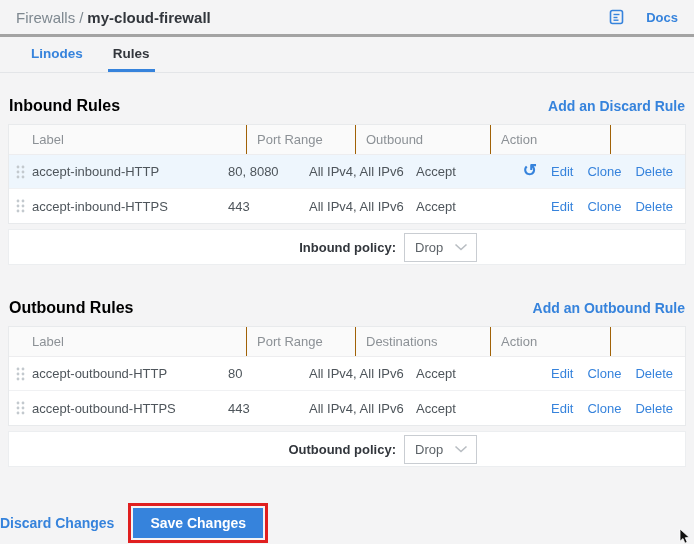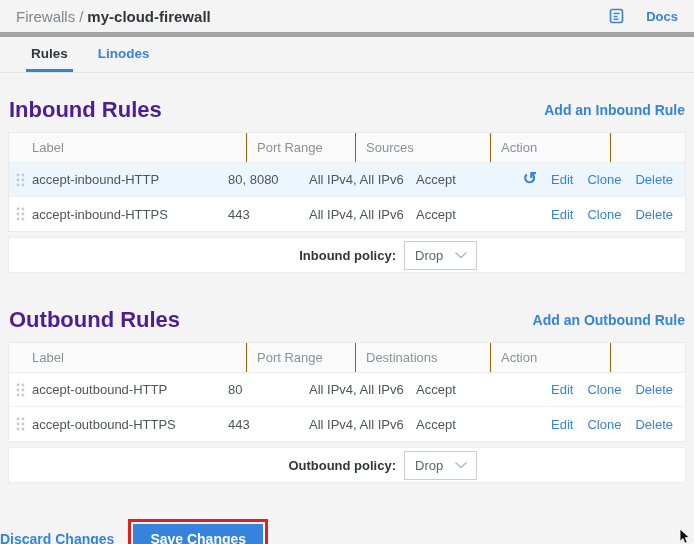--- a/index.html
+++ b/index.html
@@ -8,37 +8,37 @@
     font-family:"Liberation Sans", sans-serif;
     background:#f4f4f5;
     color:#32363c;
     font-size:13px;
     position:relative;
     overflow:hidden;
   }
   
   .topbar {
     height:37px; display:flex; align-items:center; justify-content:space-between;
-    padding:0 16px 0 16px; border-bottom:5px solid #a3a3a3;
+    padding:0 16px 0 16px; border-bottom:3px solid #a3a3a3;
   }
   .breadcrumb { font-size:15px; }
   .crumb-section { color:#7e8890; }
   .crumb-sep { color:#7e8890; margin:0 4px; }
   .crumb-page { color:#32363c; font-weight:700; }
   .docs-link { display:flex; align-items:center; gap:22px; color:#3683dc; font-size:13px; font-weight:700; cursor:pointer; }
   
   .tabbar { height:36px; display:flex; align-items:stretch; padding-left:26px; border-bottom:1px solid #e3e5e8; }
   .tab { display:flex; align-items:center; padding:0 5px; margin-right:20px; font-size:13.5px; font-weight:700; cursor:pointer; border-bottom:3px solid transparent; }
   .tab.active { color:#32363c; border-bottom-color:#3683dc; }
   .tab.inactive { color:#3683dc; }
   
   .section { margin:0 8px; }
   .section-head { display:flex; justify-content:space-between; align-items:center; margin:24px 1px 9px 1px; }
   .section-head.outbound-head { margin-top:34px; }
-  .section-title { font-size:22px; font-weight:700; color:#4c1d95; }
+  .section-title { font-size:16px; font-weight:700; color:#000000; }
   .add-link { font-size:14px; font-weight:700; color:#3683dc; cursor:pointer; }
   
   .rule-table { background:#fff; border:1px solid #e8eaec; }
   .t-row { display:grid; grid-template-columns:209px 81px 107px 92px 1fr; align-items:center; position:relative; }
   .t-head { background:#fafafa; height:30px; border-bottom:1px solid #ededef; color:#8c9196; font-size:13px;gap:28px; }
   .t-head > div { padding-left:10px; height:100%; display:flex; align-items:center; border-left:1px solid #a16207; }
   .t-head > div.first { padding-left:23px; border-left:none; }
   .t-body-row { height:34px; border-bottom:1px solid #f0f1f3; color:#4e555b; }
   .t-body-row:last-child { border-bottom:none; }
   .t-body-row.highlight { background:#eef6fd; }
@@ -86,35 +86,35 @@
         <line x1="4.5" y1="5.5" x2="10.5" y2="5.5" stroke="#3683dc" stroke-width="1.4"></line>
         <line x1="4.5" y1="8.5" x2="8.5" y2="8.5" stroke="#3683dc" stroke-width="1.4"></line>
         <line x1="4.5" y1="11.2" x2="9.5" y2="11.2" stroke="#3683dc" stroke-width="1.4"></line>
       </svg>
     </span>
     <span>Docs</span>
   </div>
 </div>
 
 <div class="tabbar">
+  <div class="tab inactive">Linodes</div>
   <div class="tab active">Rules</div>
-  <div class="tab inactive">Linodes</div>
 </div>
 
 <div class="section">
   <div class="section-head">
     <div class="section-title">Inbound Rules</div>
-    <div class="add-link">Add an Inbound Rule</div>
+    <div class="add-link">Add an Discard Rule</div>
   </div>
 
   <div class="rule-table">
     <div class="t-row t-head">
       <div class="first">Label</div>
       <div>Port Range</div>
-      <div>Sources</div>
+      <div>Outbound</div>
       <div>Action</div>
       <div></div>
     </div>
 
     <div class="t-row t-body-row highlight">
       <span class="drag-handle">
         <svg width="9" height="15" viewBox="0 0 9 15">
           <g fill="#c3c9ce">
             <circle cx="2" cy="2.5" r="1.4"></circle>
               <circle cx="7" cy="2.5" r="1.4"></circle>

